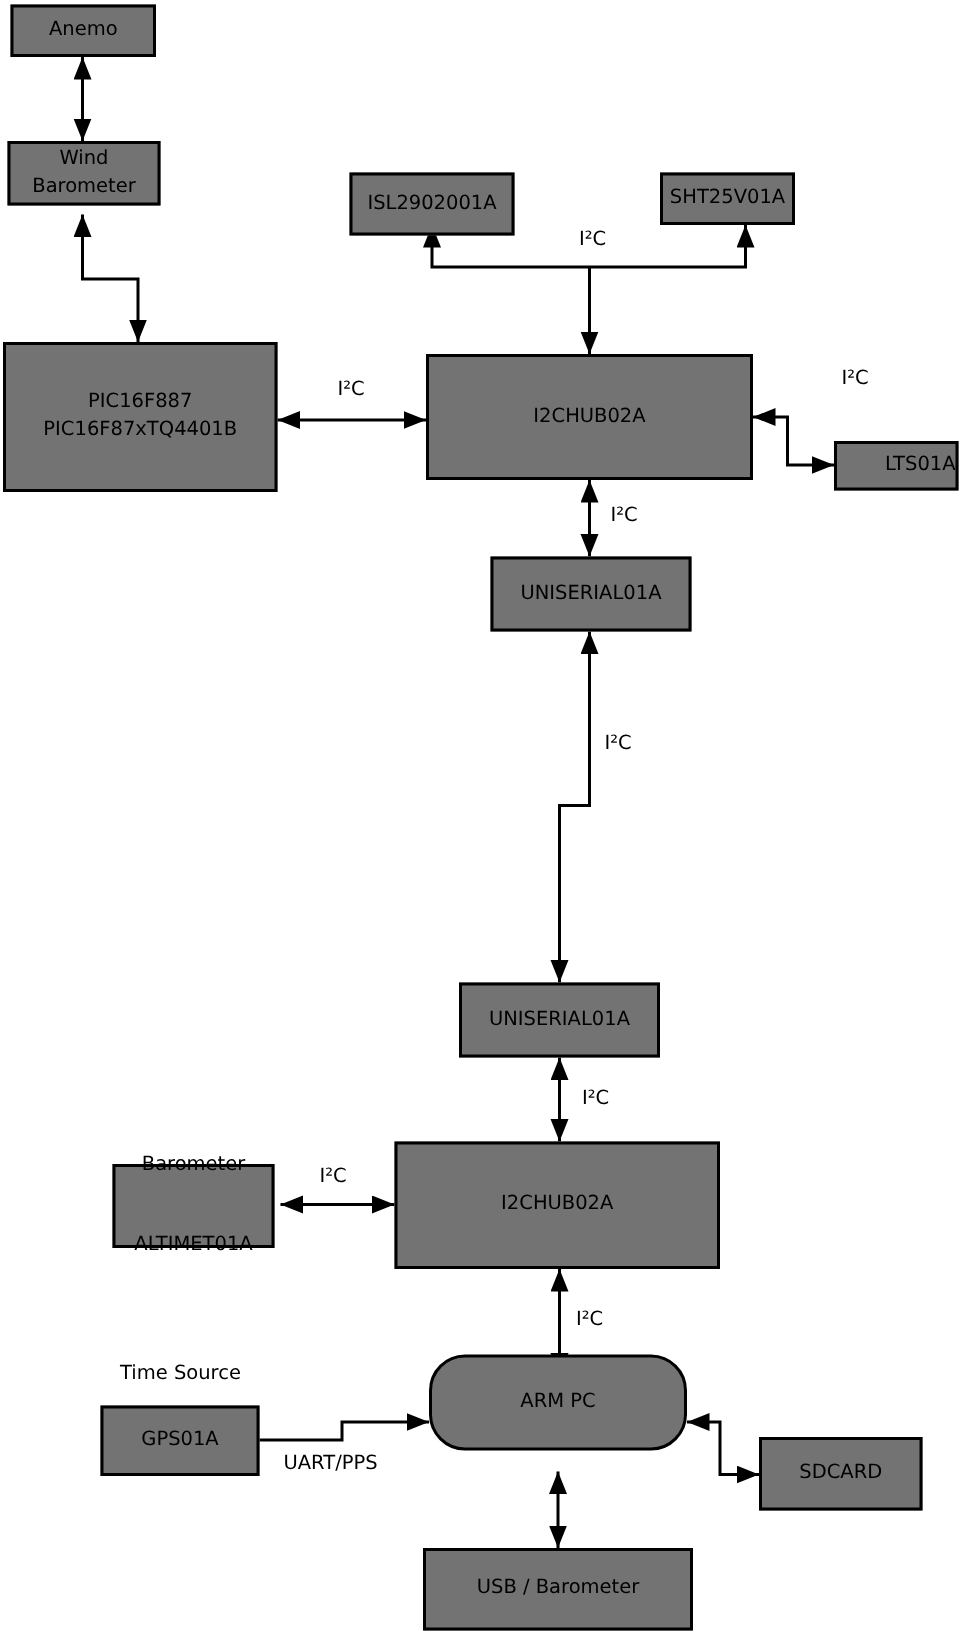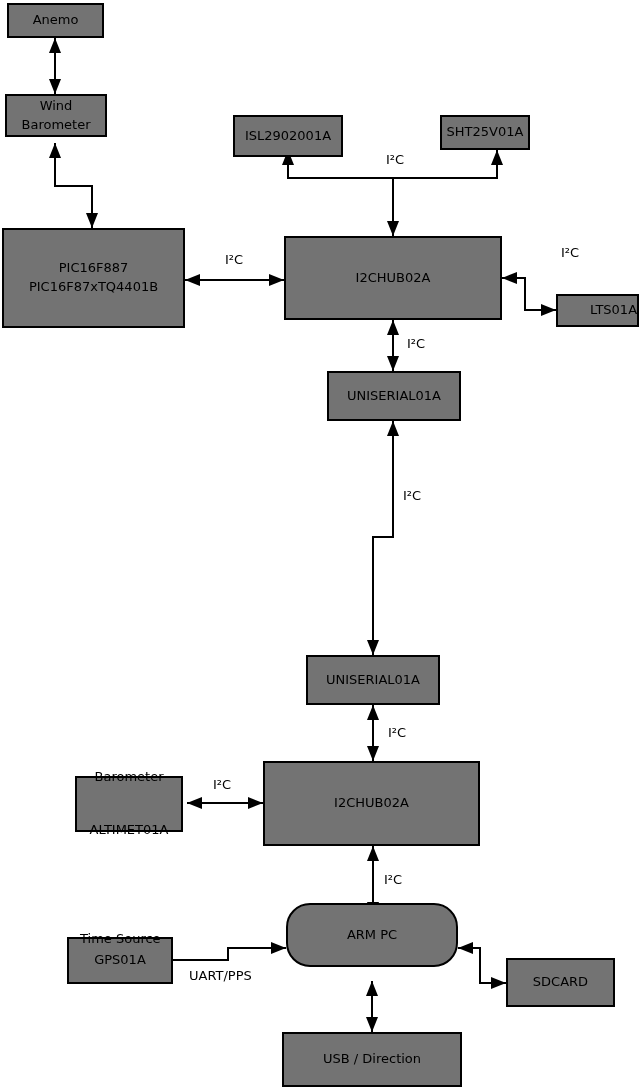--- a/index.html
+++ b/index.html
@@ -142,27 +142,27 @@
 
   <div class="box" style="left:67px; top:937px; width:106px; height:47px;justify-content:center;">
     <span>GPS01A</span>
   </div>
 
   <div class="box" style="left:506px; top:958px; width:109px; height:49px;">
     <span>SDCARD</span>
   </div>
 
   <div class="box" style="left:282px; top:1032px; width:180px; height:55px;">
-    <span>USB / Direction</span>
+    <span>USB / Barometer</span>
   </div>
 
   <div class="lbl" style="left:386px; top:153px;">I²C</div>
   <div class="lbl" style="left:225px; top:253px;">I²C</div>
   <div class="lbl" style="left:561px; top:246px;">I²C</div>
   <div class="lbl" style="left:407px; top:337px;">I²C</div>
   <div class="lbl" style="left:403px; top:489px;">I²C</div>
   <div class="lbl" style="left:388px; top:726px;">I²C</div>
   <div class="lbl" style="left:213px; top:778px;">I²C</div>
   <div class="lbl" style="left:384px; top:873px;">I²C</div>
-  <div class="lbl" style="left:80px; top:909px;margin-top:23px;">Time Source</div>
+  <div class="lbl" style="left:80px; top:909px;">Time Source</div>
   <div class="lbl" style="left:189px; top:969px;">UART/PPS</div>
 
 </div>
 
 </body></html>

